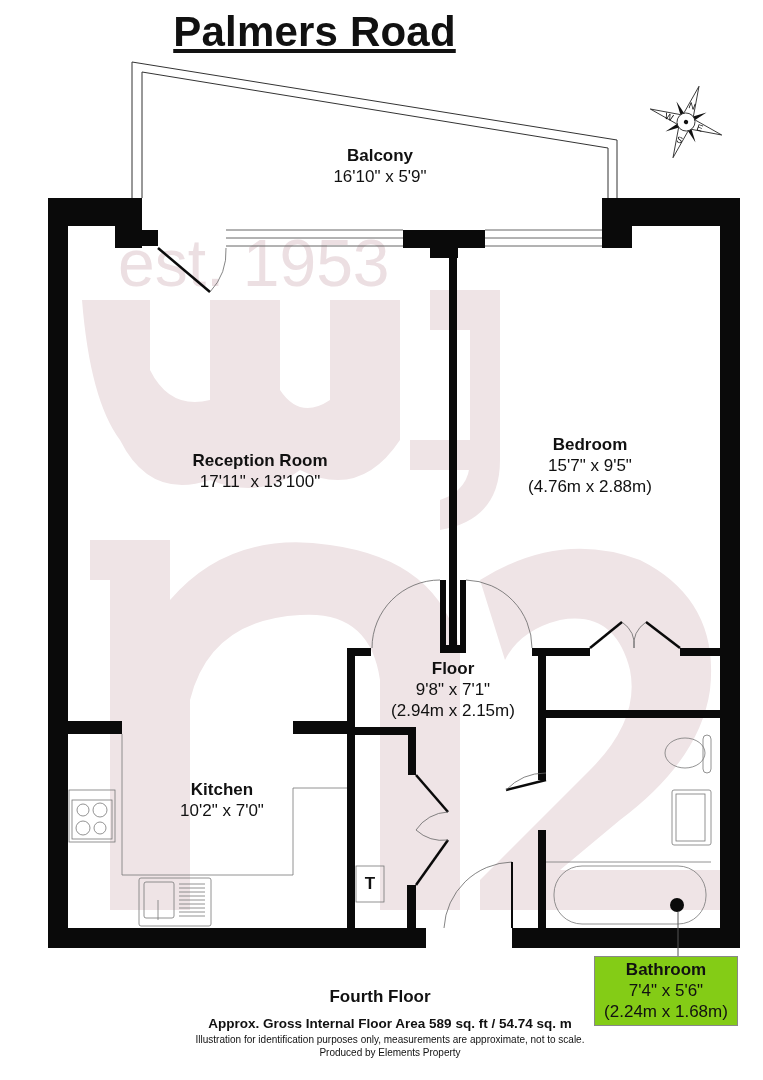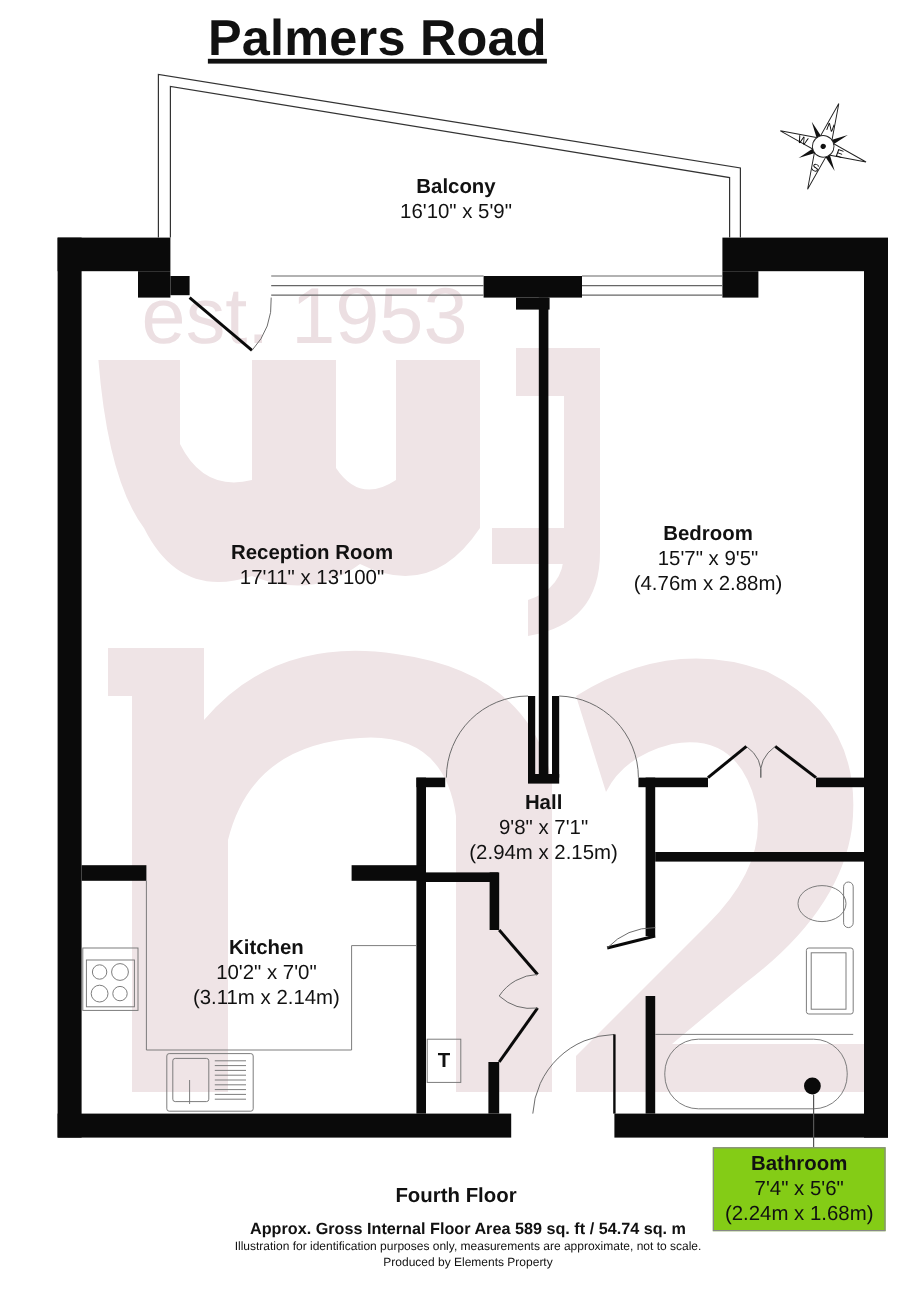--- a/index.html
+++ b/index.html
@@ -170,29 +170,28 @@
   <span class="room-dim">17'11" x 13'100"</span>
 </div>
 
 <div class="abs" style="left:480px; width:220px; top:435px;">
   <span class="room-name">Bedroom</span>
   <span class="room-dim">15'7" x 9'5"</span>
   <span class="room-dim">(4.76m x 2.88m)</span>
 </div>
 
 <div class="abs" style="left:353px; width:200px; top:659px;">
-  <span class="room-name">Hall</span>
+  <span class="room-name">Floor</span>
   <span class="room-dim">9'8" x 7'1"</span>
   <span class="room-dim">(2.94m x 2.15m)</span>
 </div>
 
 <div class="abs" style="left:112px; width:220px; top:780px;">
   <span class="room-name">Kitchen</span>
   <span class="room-dim">10'2" x 7'0"</span>
-  <span class="room-dim">(3.11m x 2.14m)</span>
 </div>
 
 <div class="abs" style="left:356px; width:28px; top:874px; font-weight:bold; font-size:17px;">T</div>
 
 <div class="bath-box">
   <span class="room-name" style="margin-top:3px;">Bathroom</span>
   <span class="room-dim">7'4" x 5'6"</span>
   <span class="room-dim">(2.24m x 1.68m)</span>
 </div>
 

